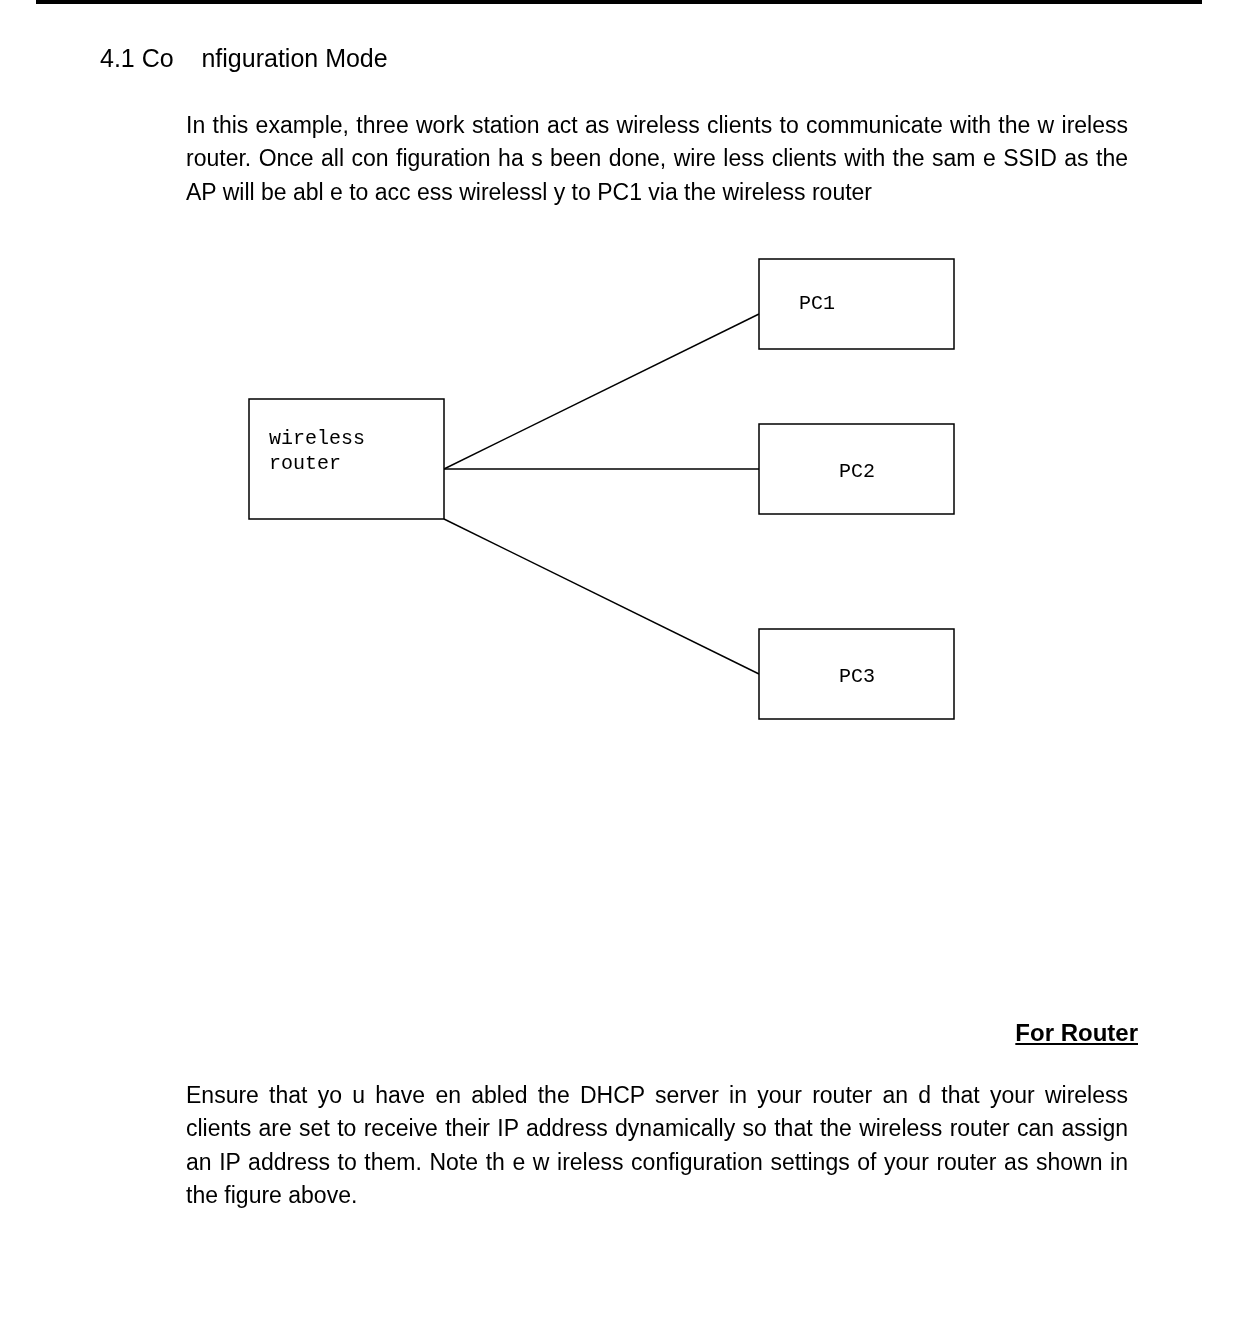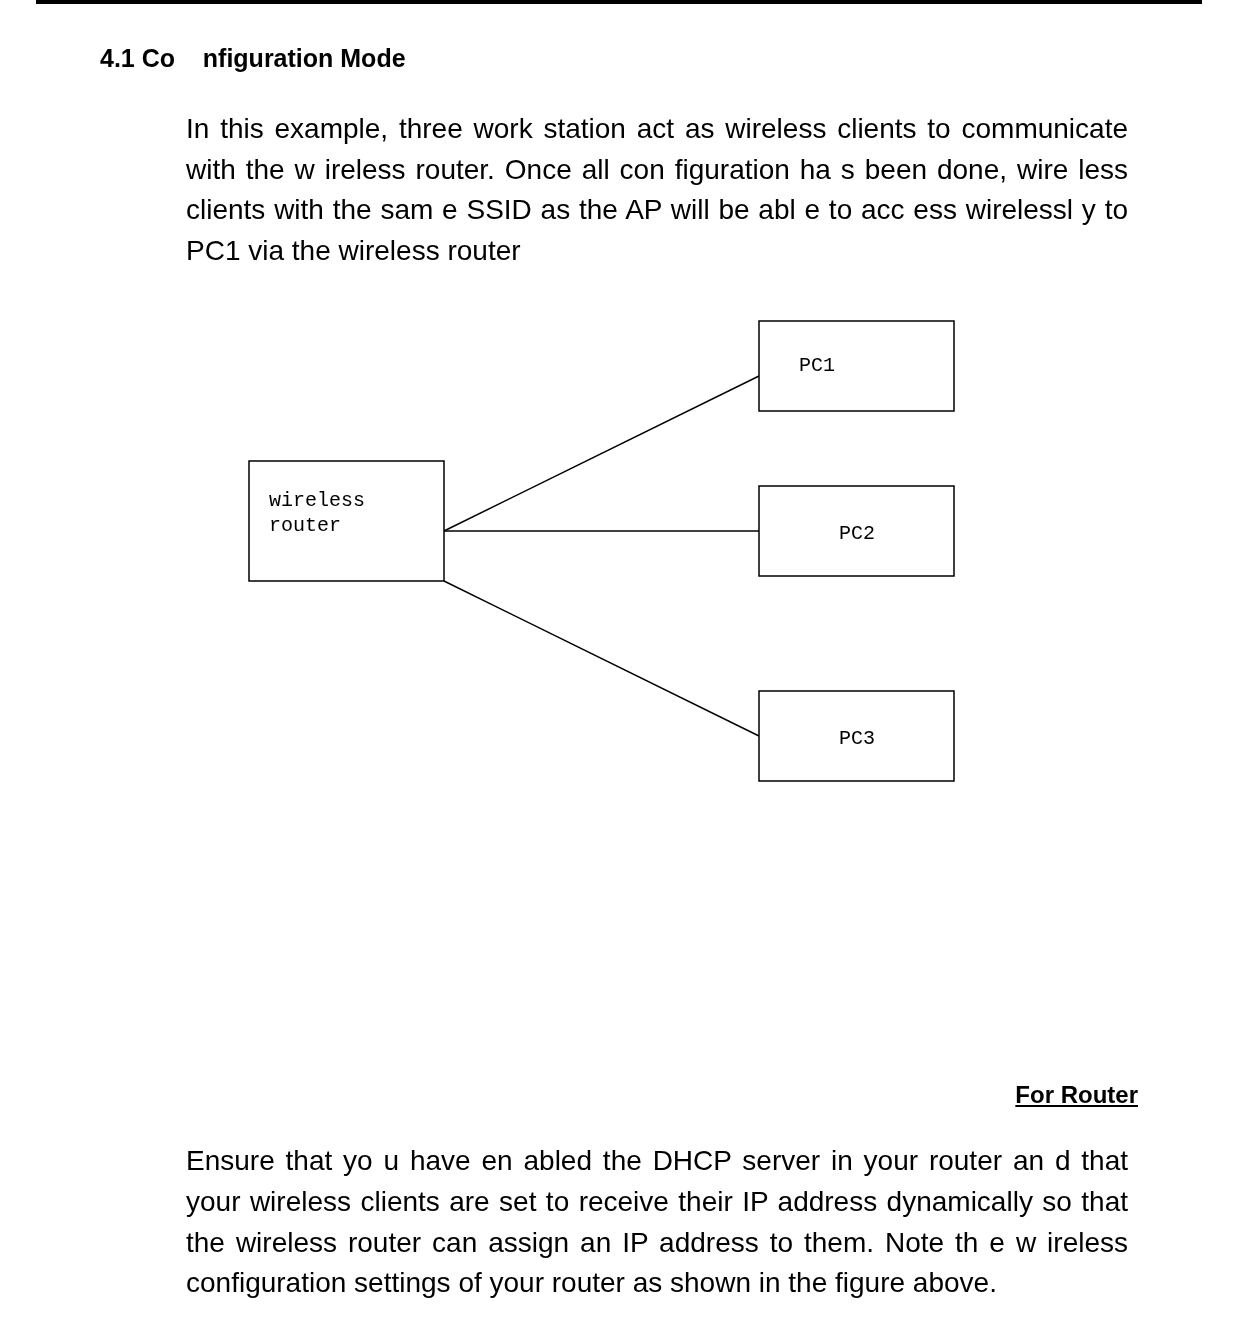--- a/index.html
+++ b/index.html
@@ -11,26 +11,26 @@
     }
     .top-rule {
       border-top: 4px solid #000;
       margin: 0 36px 0 36px;
     }
     .page {
       padding: 40px 100px 60px 100px;
     }
     .heading {
       font-size: 25px;
-      font-weight: bold;
+      font-weight: normal;
       margin-bottom: 36px;
       white-space: pre;
     }
     .body-para {
-      font-size: 28px;
+      font-size: 23px;
       line-height: 1.45;
       margin-left: 86px;
       margin-right: 10px;
       text-align: justify;
       margin-bottom: 40px;
     }
     .diagram-wrap {
       display: flex;
       justify-content: center;
       margin: 40px 0 280px 0;

